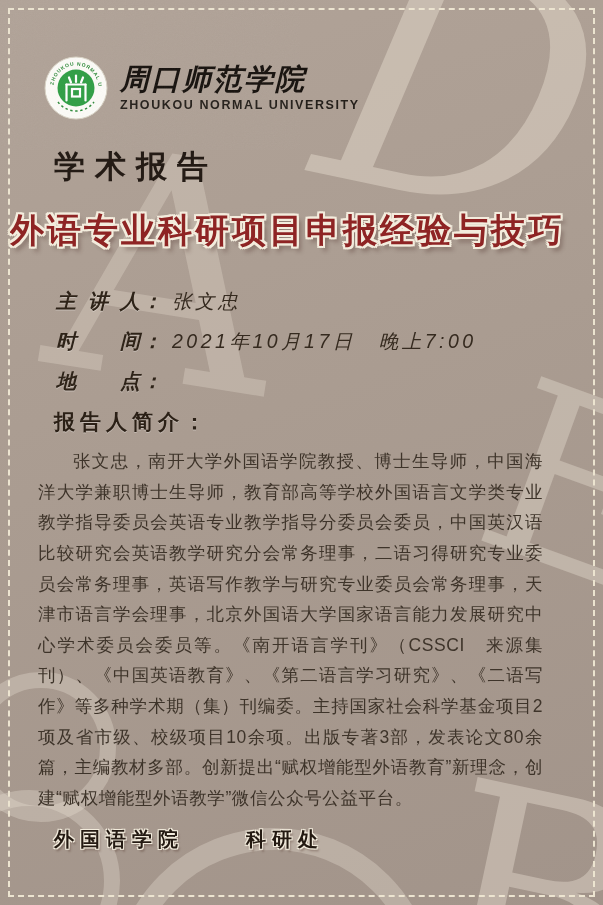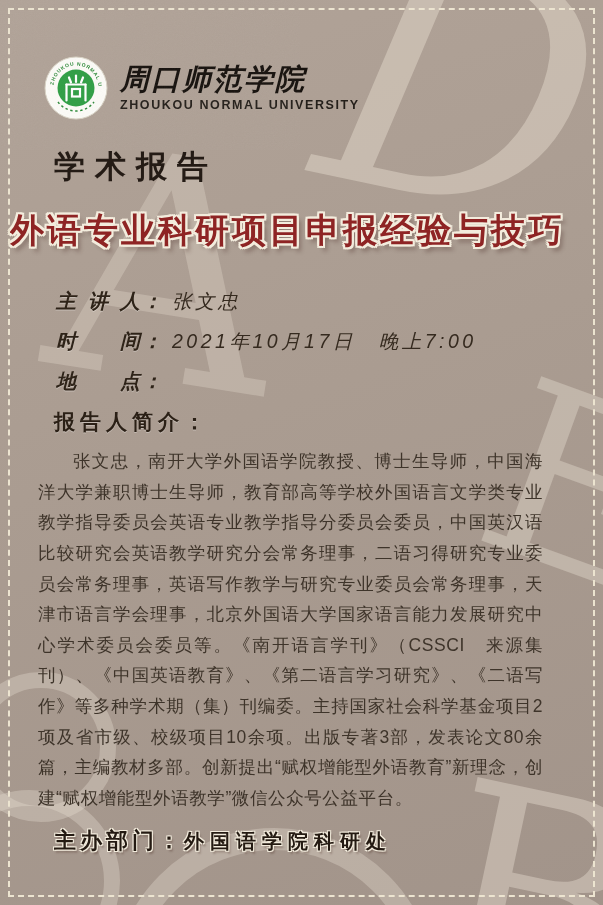--- a/index.html
+++ b/index.html
@@ -76,21 +76,21 @@
   
   .footer-row{position:relative;z-index:2;display:flex;align-items:baseline;margin:12px 0 0 54px;}
   .org-label{
     font-size:22px;font-weight:bold;letter-spacing:4px;color:#241a12;
     text-shadow:-1px -1px 0 #f3ecdd,1px -1px 0 #f3ecdd,-1px 1px 0 #f3ecdd,1px 1px 0 #f3ecdd,2px 3px 2px rgba(66,35,28,0.30);
   }
   .org-value{
     font-size:20px;font-weight:bold;letter-spacing:6px;color:#241a12;
     text-shadow:-1px -1px 0 #f3ecdd,1px -1px 0 #f3ecdd,-1px 1px 0 #f3ecdd,1px 1px 0 #f3ecdd,2px 3px 2px rgba(66,35,28,0.30);
   }
-  .org-value + .org-value{}
+  .org-value + .org-value{margin-left:62px;}
   
   .grain{position:absolute;inset:0;z-index:5;pointer-events:none;opacity:0.06;}
 </style>
 </head>
 <body>
 
 <div class="poster">
 
   <div class="wm wm-d">D</div>
   <div class="wm wm-a">A</div>
@@ -145,21 +145,20 @@
     <div class="info-row">
       <span class="info-label">地点</span>
         <span class="info-colon">：</span>
     </div>
   </div>
 
   <div class="bio-heading">报告人简介：</div>
   <p class="bio-text">张文忠，南开大学外国语学院教授、博士生导师，中国海洋大学兼职博士生导师，教育部高等学校外国语言文学类专业教学指导委员会英语专业教学指导分委员会委员，中国英汉语比较研究会英语教学研究分会常务理事，二语习得研究专业委员会常务理事，英语写作教学与研究专业委员会常务理事，天津市语言学会理事，北京外国语大学国家语言能力发展研究中心学术委员会委员等。《南开语言学刊》（CSSCI　来源集刊）、《中国英语教育》、《第二语言学习研究》、《二语写作》等多种学术期（集）刊编委。主持国家社会科学基金项目2项及省市级、校级项目10余项。出版专著3部，发表论文80余篇，主编教材多部。创新提出“赋权增能型外语教育”新理念，创建“赋权增能型外语教学”微信公众号公益平台。</p>
 
   <div class="footer-row">
-    <span class="org-label">主办部门：</span>
     <span class="org-value">外国语学院</span>
     <span class="org-value">科研处</span>
   </div>
 
   <svg class="grain" aria-hidden="true">
     <filter id="grainF">
       <feTurbulence type="fractalNoise" baseFrequency="0.9" numOctaves="2" stitchTiles="stitch"></feTurbulence>
       <feColorMatrix type="saturate" values="0"></feColorMatrix>
     </filter>
     <rect width="100%" height="100%" filter="url(#grainF)"></rect>

